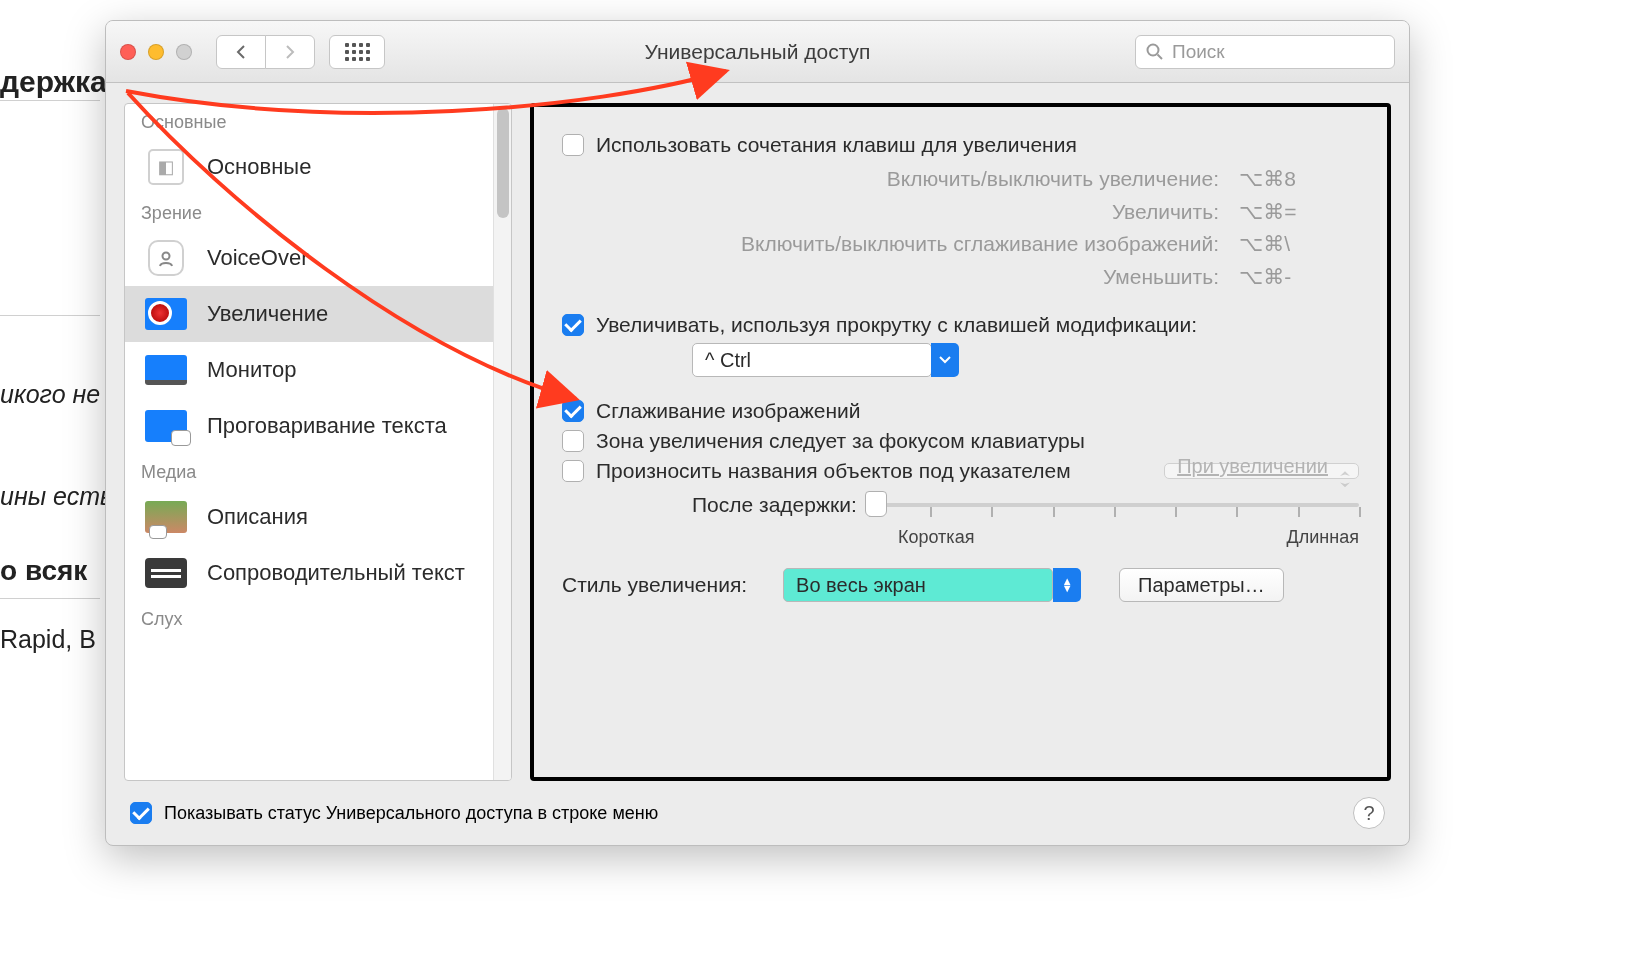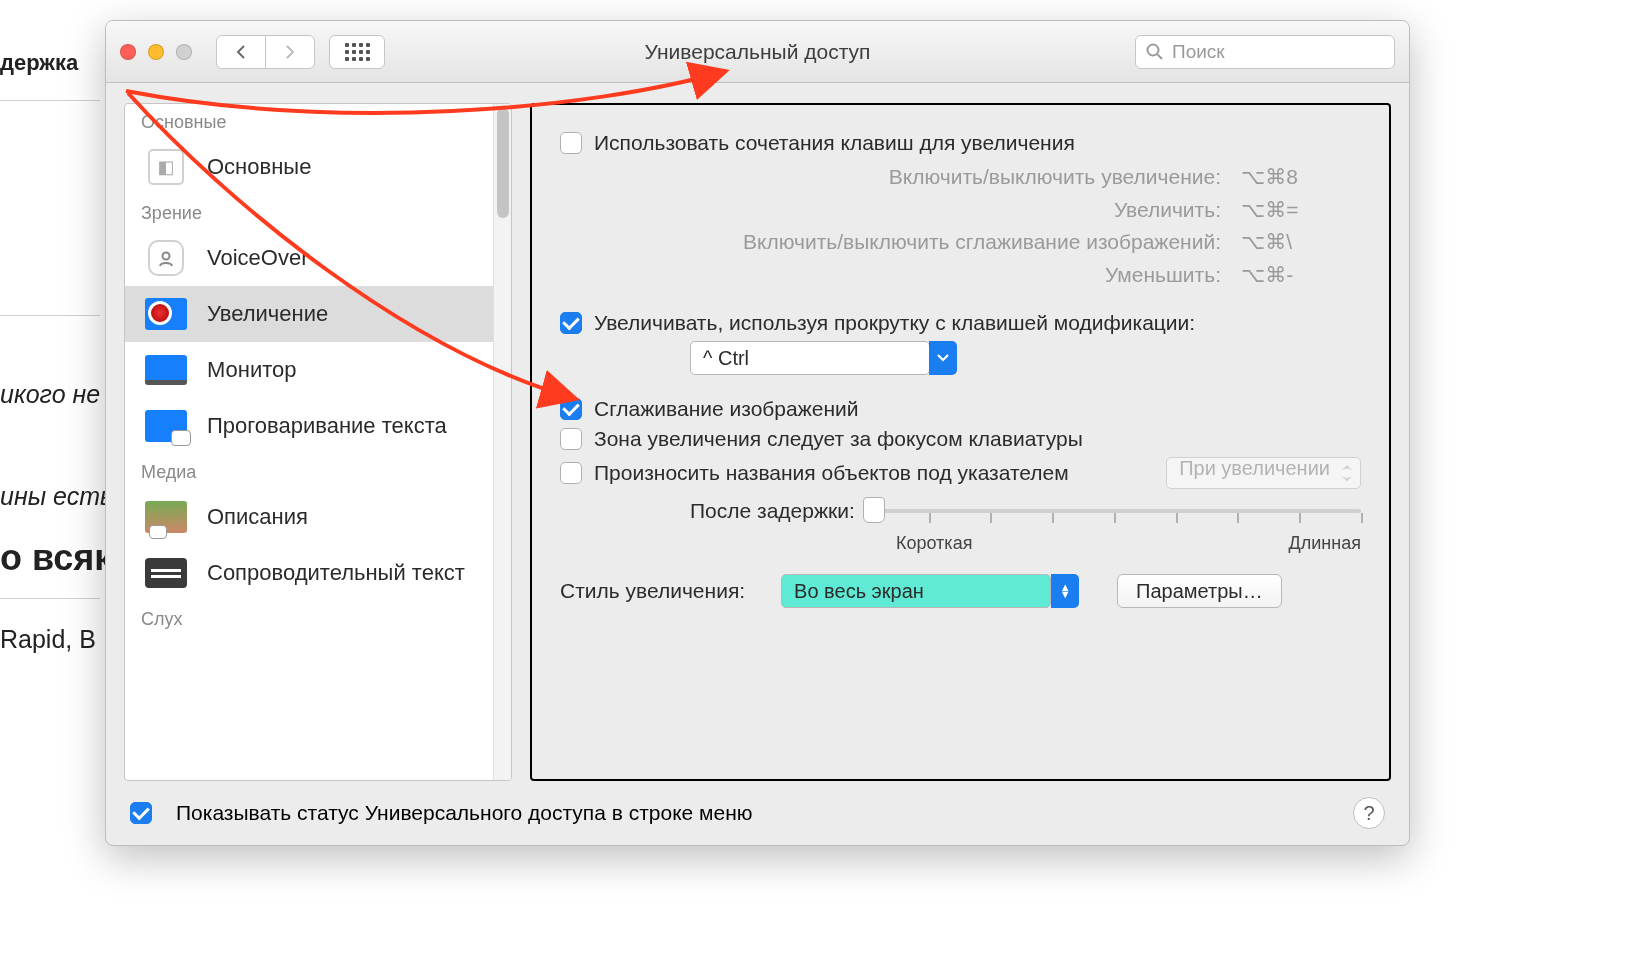--- a/index.html
+++ b/index.html
@@ -1,22 +1,22 @@
 <!DOCTYPE html>
 <html><head>
 <meta charset="utf-8">
 <style>
 * { box-sizing: border-box; margin: 0; padding: 0; font-family: -apple-system, "Helvetica Neue", Arial, sans-serif; }
 body { background: #fff; width: 1644px; height: 978px; position: relative; overflow: hidden; }
 
 .bg-text { position: absolute; left: 0; color: #222; font-size: 25px; }
-.bg1 { top: 50px; font-size: 22px; font-weight: 600; }
+.bg1 { top: 65px; font-size: 30px; font-weight: 600; }
 .bg3 { top: 380px; font-style: italic; }
 .bg4 { top: 482px; font-style: italic; }
-.bg5 { top: 537px; font-weight: 700; font-size: 36px; }
+.bg5 { top: 555px; font-weight: 700; font-size: 28px; }
 .bg6 { top: 625px; }
 .bg-hr { position:absolute; left:0; width:100px; height:1px; background:#d0d0d0;}
 
 .prefs-window { position: absolute; left: 105px; top: 20px; width: 1305px; height: 826px; background: #ececec; border: 1px solid #bdbdbd; border-radius: 8px; box-shadow: 0 12px 40px rgba(0,0,0,0.25); overflow: hidden; }
 
 .toolbar { height: 62px; background: linear-gradient(#f7f7f7,#e4e4e4); border-bottom: 1px solid #c1c1c1; display: flex; align-items: center; padding: 0 14px; position: relative; }
 .traffic { display: flex; gap: 12px; }
 .dot { width: 16px; height: 16px; border-radius: 50%; border: 1px solid rgba(0,0,0,0.15); }
 .dot.red { background: #ff5f57; } .dot.yellow { background: #febc2e; } .dot.gray { background: #d1d1d1; }
 .tb-group { display: flex; margin-left: 24px; }
@@ -33,40 +33,40 @@
 
 .sidebar { width: 388px; background:#fff; border:1px solid #c6c6c6; border-radius:4px; overflow:hidden; display:flex; }
 .sb-list { flex:1; overflow:hidden; }
 .sb-cat { font-size:18px; color:#8a8a8a; padding: 8px 16px 6px; }
 .sb-item { display:flex; align-items:center; gap:16px; padding: 8px 16px; font-size:22px; color:#2b2b2b; }
 .sb-item.selected { background:#dcdcdc; }
 .sb-icon { width:50px; height:40px; display:flex; align-items:center; justify-content:center; flex-shrink:0; }
 .sb-scroll { width:18px; background:#f3f3f3; border-left:1px solid #e0e0e0; position:relative; }
 .sb-thumb { position:absolute; top:4px; left:3px; width:12px; height:110px; background:#c4c4c4; border-radius:6px; }
 
-.panel { flex:1; background:#ececec; border:2px solid #000000; border-radius:4px; padding: 26px 28px; color:#2b2b2b; font-size:21px; position:relative; }
+.panel { flex:1; background:#ececec; border:4px solid #000000; border-radius:4px; padding: 26px 28px; color:#2b2b2b; font-size:21px; position:relative; }
 .row { display:flex; align-items:center; gap:12px; margin-bottom:6px; }
 .chk { width:22px; height:22px; border:1px solid #b0b0b0; border-radius:5px; background:#fff; flex-shrink:0; position:relative; }
 .chk.checked { background:#1a7df0; border-color:#1a7df0; }
 .chk.checked::after { content:""; position:absolute; left:5px; top:1px; width:7px; height:12px; border:solid #fff; border-width:0 3px 3px 0; transform:rotate(45deg); }
 .kb-list { margin: 4px 0 20px 0; }
 .kb-row { display:flex; justify-content: space-between; color:#9a9a9a; font-size:21px; line-height:1.55; }
 .kb-row .k { min-width:140px; text-align:left; padding-left:20px; font-feature-settings:"kern";}
 .select-wrap { position:relative; display:inline-flex; }
 .select { width:240px; height:34px; border:1px solid #b8b8b8; border-radius:5px; background:#fff; display:flex; align-items:center; padding:0 12px; font-size:20px; }
 .sel-btn { width:28px; height:34px; background:#1a7df0; border-radius:0 5px 5px 0; margin-left:-1px; display:flex; align-items:center; justify-content:center; color:#fff; }
 .slider { flex:1; position:relative; height:32px; }
 .slider-track { position:absolute; top:14px; left:0; right:0; height:4px; background:#cfcfcf; border-radius:2px;}
 .slider-tick { position:absolute; top:18px; width:2px; height:10px; background:#b0b0b0;}
 .slider-thumb { position:absolute; top:2px; width:22px; height:26px; background:#fff; border:1px solid #b0b0b0; border-radius:4px 4px 6px 6px;}
 .slider-labels { display:flex; justify-content:space-between; font-size:18px; color:#444; margin-left:224px; margin-top:2px;}
 .sel2 { width:270px; height:34px; border:1px solid #b8b8b8; border-radius:5px; background:#5eead4; display:flex; align-items:center; padding:0 12px; font-size:20px;}
 .sel2-btn{ width:28px; height:34px; background:#1a7df0; border-radius:0 5px 5px 0; display:flex; flex-direction:column; align-items:center; justify-content:center; color:#fff; line-height:7px; font-size:11px;}
 .btn { height:34px; padding:0 18px; border:1px solid #b8b8b8; border-radius:6px; background:linear-gradient(#fff,#f3f3f3); font-size:20px; display:inline-flex; align-items:center;}
-.fake-sel { height:32px; border:1px solid #d0d0d0; border-radius:5px; background:#f5f5f5; color:#b3b3b3; padding:0 30px 9px 12px; display:inline-flex; align-items:center; font-size:20px; position:relative;}
+.fake-sel { height:16px; border:1px solid #d0d0d0; border-radius:5px; background:#f5f5f5; color:#b3b3b3; padding:0 30px 9px 12px; display:inline-flex; align-items:center; font-size:20px; position:relative;text-decoration:underline;}
 .fake-sel::after{content:"";position:absolute;right:8px;top:7px;width:10px;height:16px;background:linear-gradient(#999,#999);clip-path:polygon(50% 0,100% 30%,50% 20%,50% 80%,100% 70%,50% 100%,0 70%,50% 80%,50% 20%,0 30%);opacity:.4;}
 
 .footer { position:absolute; bottom:0; left:0; right:0; height:64px; display:flex; align-items:center; padding:0 24px; }
 .help { width:32px; height:32px; border-radius:50%; border:1px solid #c0c0c0; background:#fff; display:flex; align-items:center; justify-content:center; color:#555; font-size:20px; margin-left:auto;}
 
 .arrow-svg { position:absolute; pointer-events:none; }
 
 
 .ico-general{width:36px;height:36px;border:2px solid #d0d0d0;border-radius:5px;display:flex;align-items:center;justify-content:center;font-size:18px;color:#aaa;}
 .ico-vo{width:36px;height:36px;border:2px solid #d0d0d0;border-radius:10px;display:flex;align-items:center;justify-content:center;}
@@ -292,21 +292,21 @@
         <div style="width:14px"></div>
         <div class="btn">
             <span>Параметры…</span>
           </div>
       </div>
     </div>
   </div>
 
   <div class="footer">
     <div class="chk checked"></div>
-    <span style="margin-left:24px; font-size:21px;">Показывать статус Универсального доступа в строке меню</span>
+    <span style="margin-left:12px; font-size:18px;">Показывать статус Универсального доступа в строке меню</span>
     <div class="help">?</div>
   </div>
 
   <svg class="arrow-svg" style="left:0;top:0;" width="1305" height="826">
     <defs>
         <marker id="ah" markerWidth="12" markerHeight="12" refX="9" refY="5" orient="auto">
           <path d="M0,0 L10,5 L0,10 z" fill="#ff3b1f"></path>
         </marker>
       </defs>
     <path d="M 20 70 C 230 110, 480 90, 620 50" stroke="#ff3b1f" stroke-width="4" fill="none" marker-end="url(#ah)"></path>

